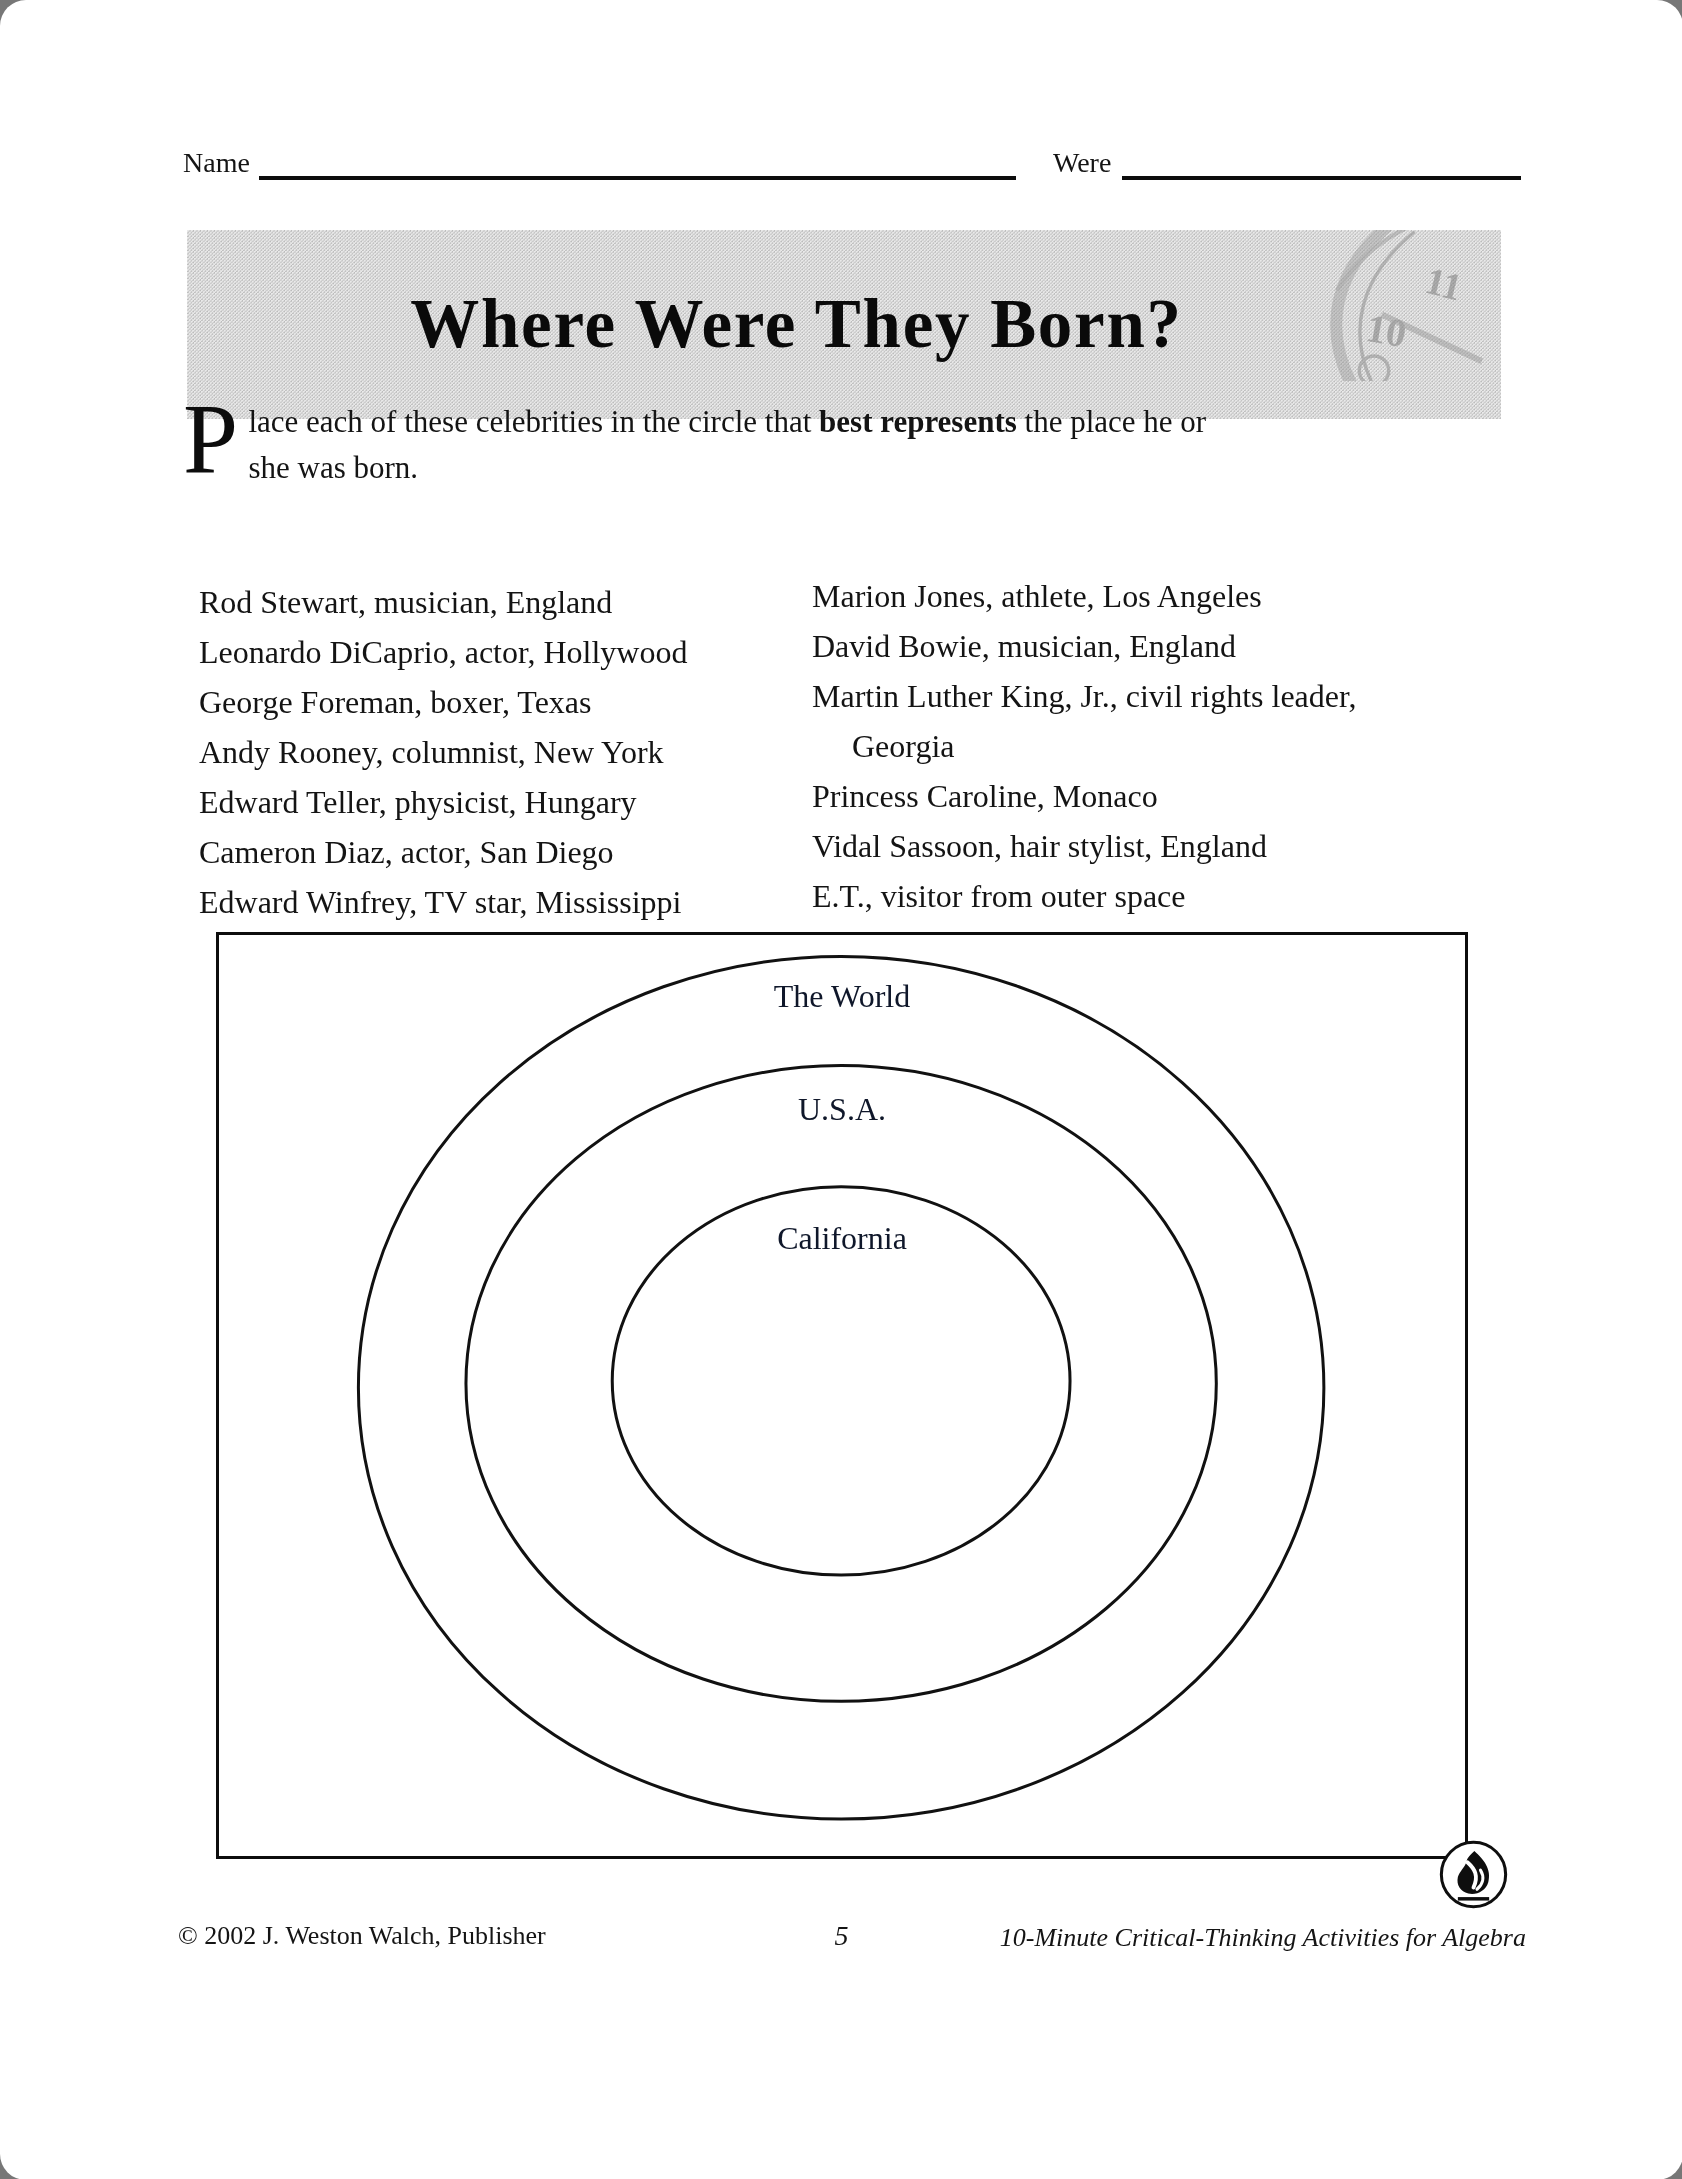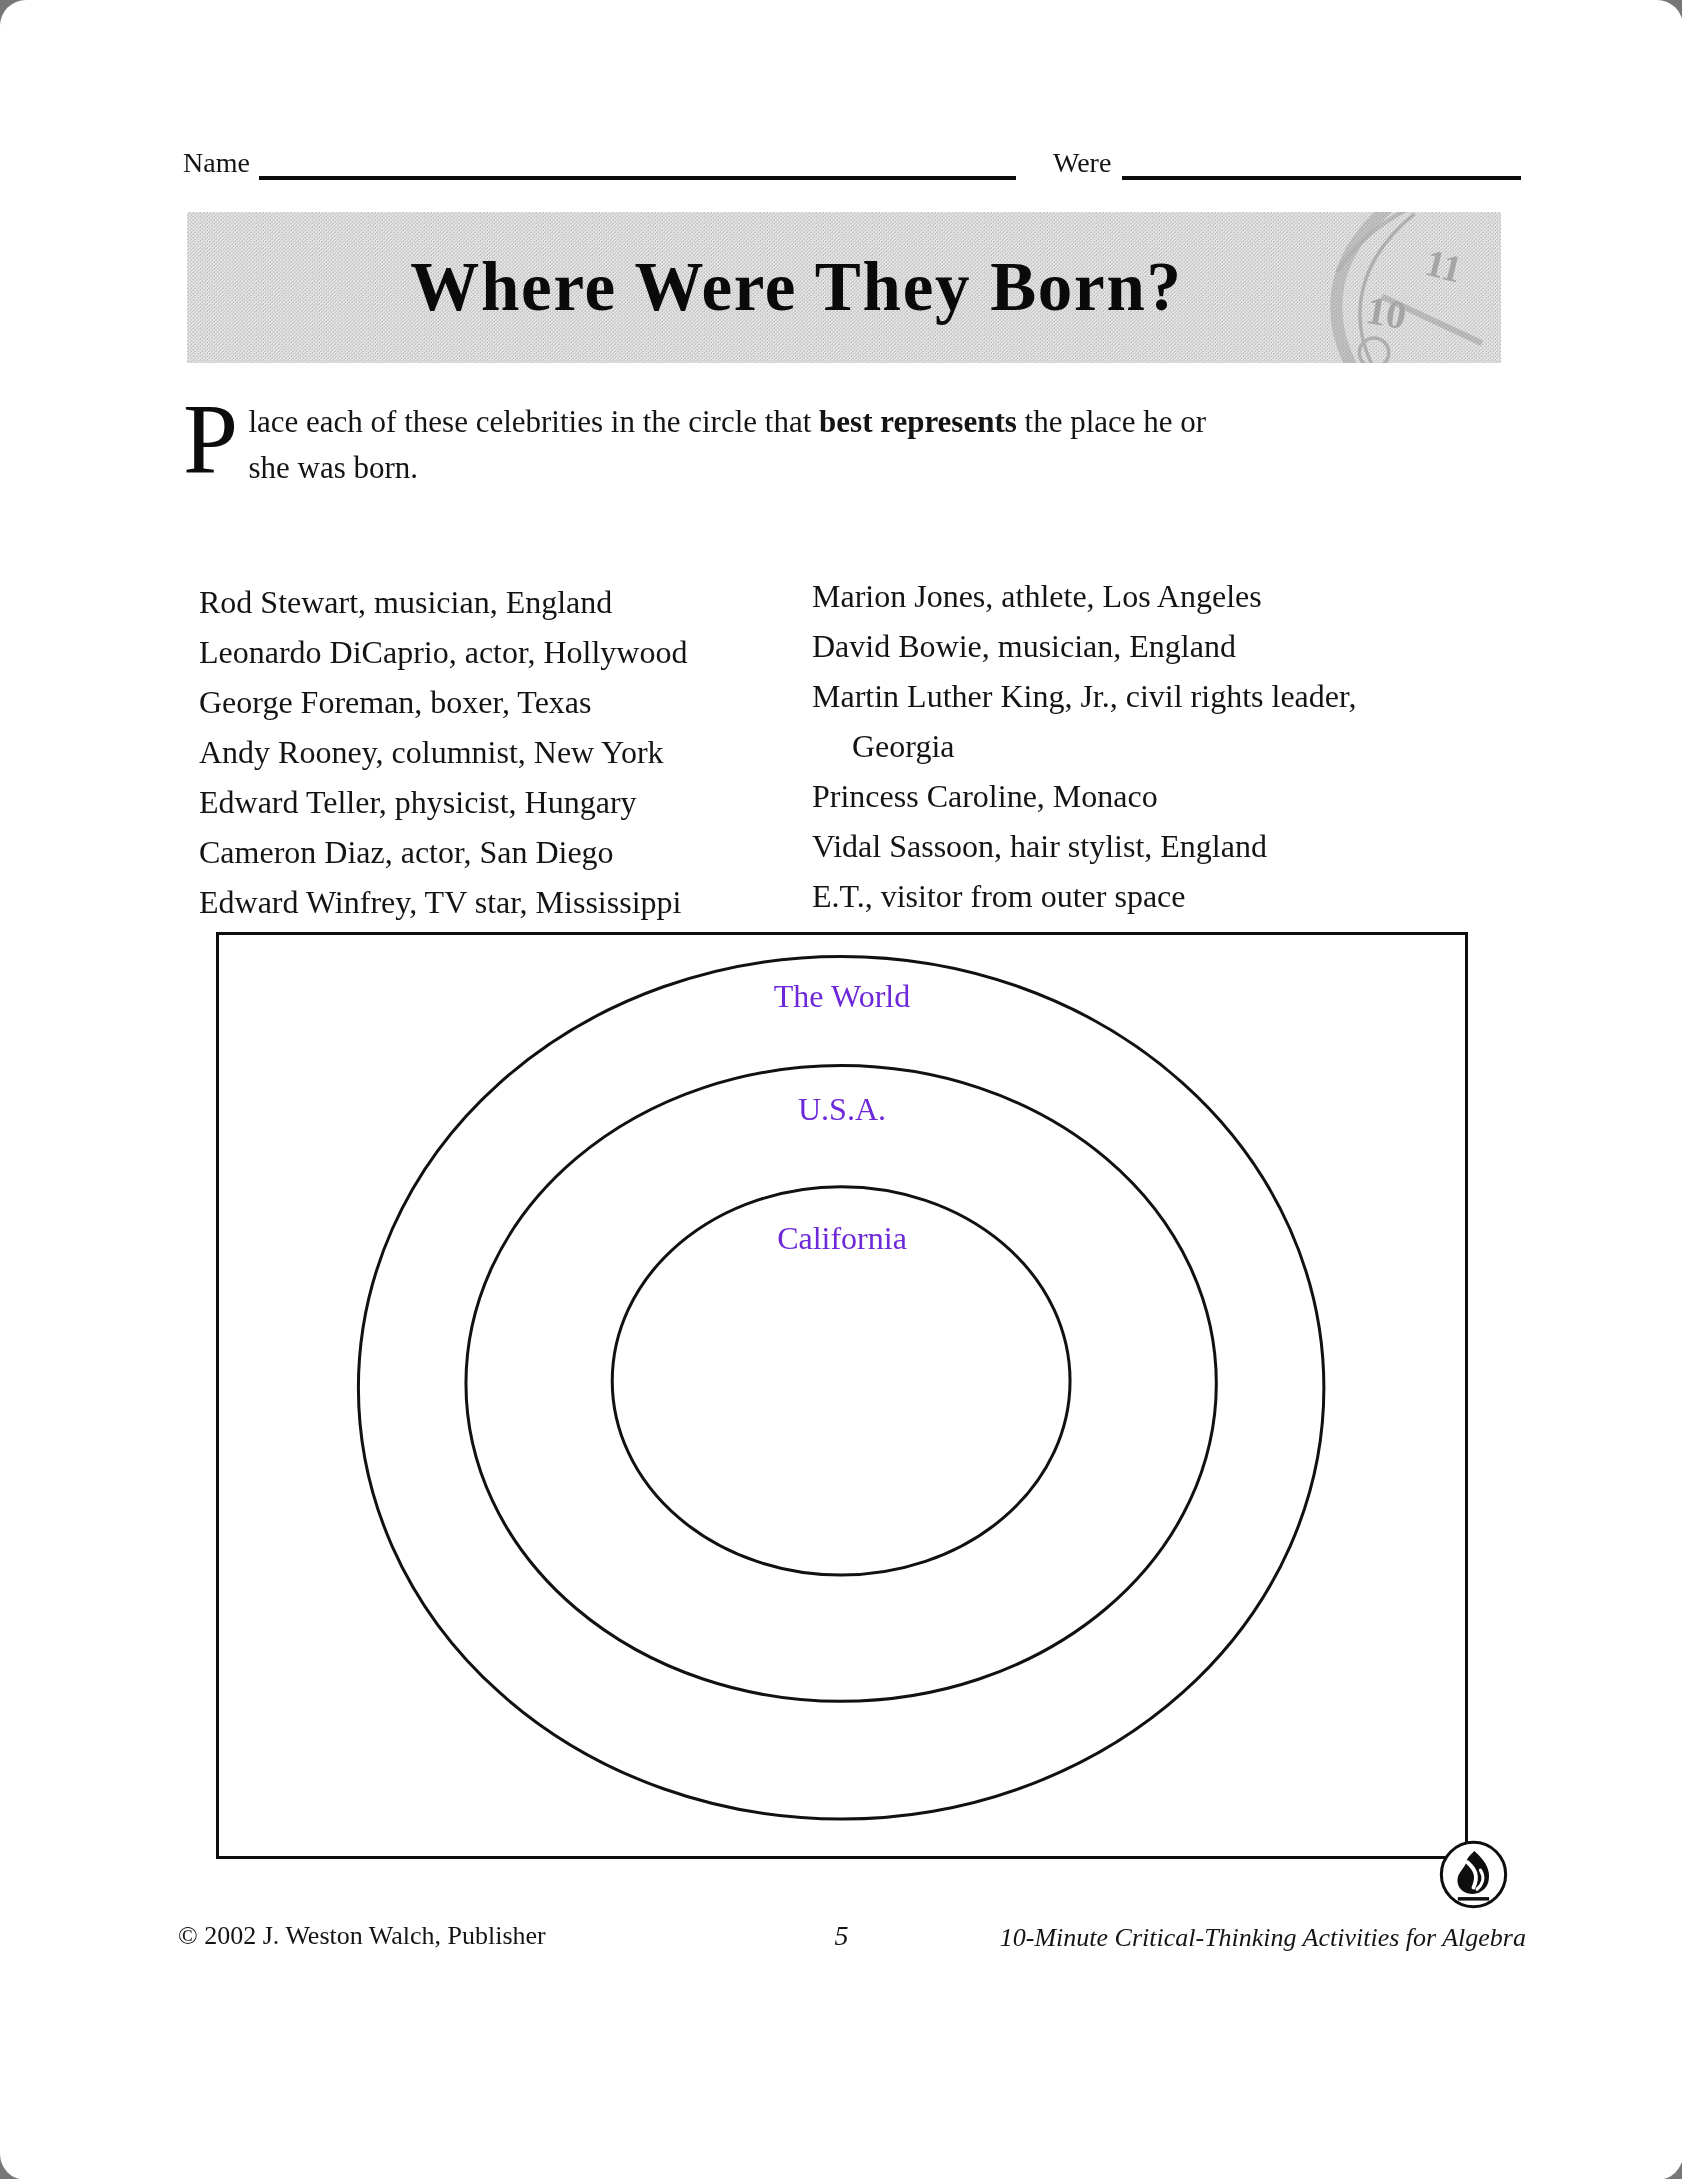--- a/index.html
+++ b/index.html
@@ -16,21 +16,21 @@
   }
 
   
   .name-label { position:absolute; left:183px; top:147px; font-size:28px; }
   .name-line  { position:absolute; left:259px; top:176px; width:757px; height:3.5px; background:#0d0d0d; }
   .date-label { position:absolute; left:1053px; top:147px; font-size:28px; }
   .date-line  { position:absolute; left:1122px; top:176px; width:399px; height:3.5px; background:#0d0d0d; }
 
   
   .banner {
-    position:absolute; left:187px; top:212px; width:1314px; height:151px;
+    position:absolute; left:187px; top:230px; width:1314px; height:189px;
     background-color:#e9e9e9;
     background-image:
       linear-gradient(45deg,#b9b9b9 25%,transparent 25%,transparent 75%,#b9b9b9 75%),
       linear-gradient(45deg,#b9b9b9 25%,transparent 25%,transparent 75%,#b9b9b9 75%);
     background-position:0 0,1.7px 1.7px;
     background-size:3.5px 3.5px;
     overflow:hidden;
   }
   .banner-title {
     position:absolute; left:0; right:95px; top:0; height:100%;
@@ -52,21 +52,21 @@
   .list-left  { position:absolute; left:199px; top:571px; width:640px; font-size:32px;margin-top:6px; }
   .list-right { position:absolute; left:812px; top:571px; width:605px; font-size:32px; }
   .celeb { line-height:50px; padding-left:40px; text-indent:-40px; }
 
   
   .diagram-box {
     position:absolute; left:216px; top:932px; width:1252px; height:927px;
     border:3.5px solid #0d0d0d;
   }
   .rings { position:absolute; left:0; top:0; width:100%; height:100%; }
-  .ring-label { position:absolute; left:0; width:100%; text-align:center; font-size:32px; color:#6d28d9; }
+  .ring-label { position:absolute; left:0; width:100%; text-align:center; font-size:32px; color:#0f172a; }
   .label-world      { top:43px; }
   .label-usa        { top:156px; }
   .label-california { top:285px; }
 
   
   .flame-logo { position:absolute; left:1437px; top:1838px; width:73px; height:73px; }
 
   
   .footer-copyright { position:absolute; left:178px; top:1921px; font-size:26px; }
   .footer-page      { position:absolute; left:0; width:1683px; text-align:center; top:1920px; font-size:28px; font-style:italic; }

